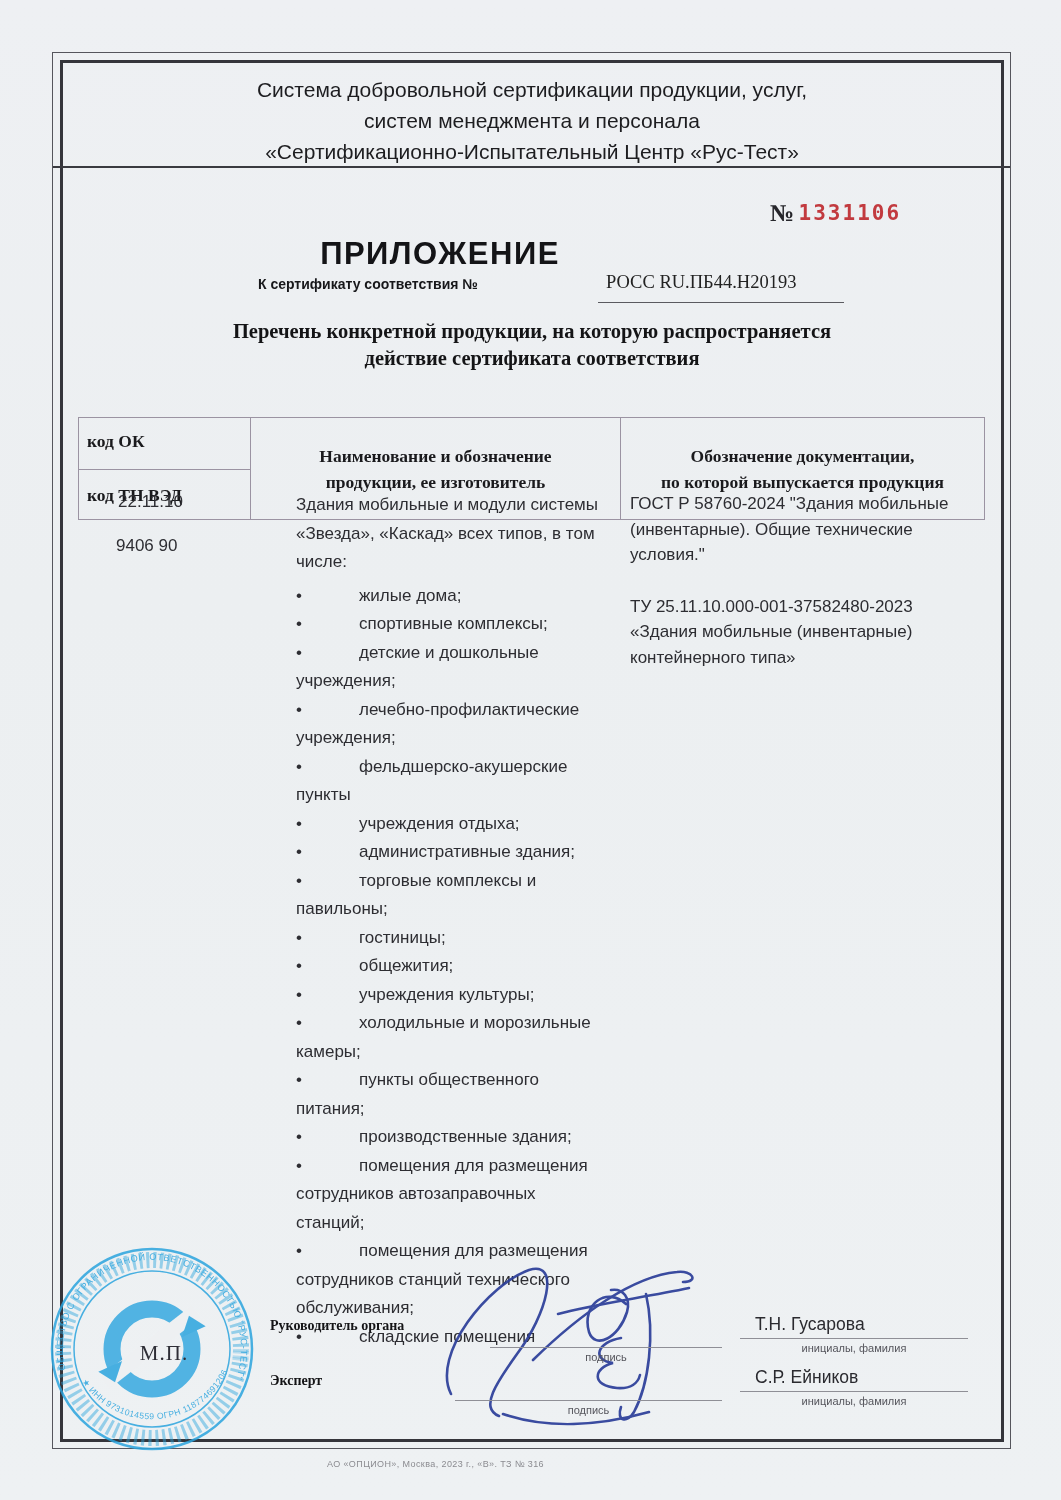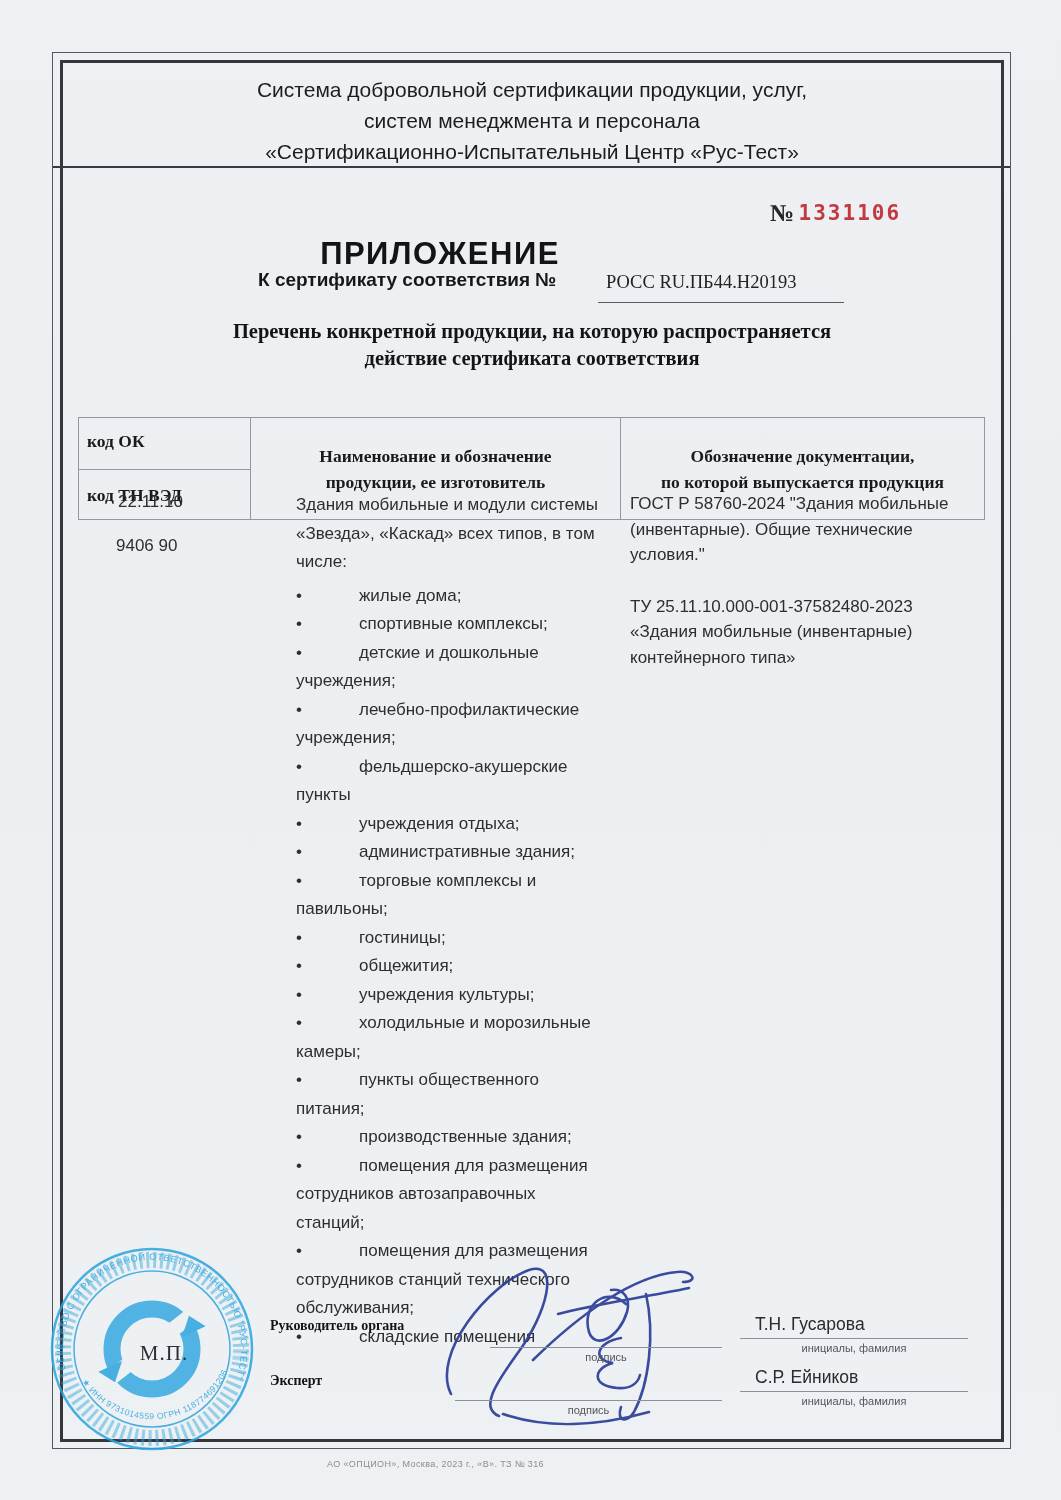--- a/index.html
+++ b/index.html
@@ -23,21 +23,21 @@
   .header-rule { left: 53px; top: 166px; width: 957px; height: 2px; background: #3a3a40; }
 
   
   .doc-header { left: 60px; top: 74px; width: 944px; text-align: center; font-size: 21px; line-height: 31px; color: #1d1d20; }
   .doc-number { left: 770px; top: 200px; width: 230px; white-space: nowrap; }
   .doc-number .no-sign { font-family: "Liberation Serif", serif; font-weight: bold; font-size: 24px; color: #26262b; }
   .doc-number .no-value { font-family: "DejaVu Sans Mono", monospace; font-weight: bold; font-size: 21px; letter-spacing: 2px; color: #c23a3f; vertical-align: 1px; }
 
   .doc-title { left: 60px; top: 217px; width: 760px; text-align: center; font-weight: bold; font-size: 31px; letter-spacing: 1.5px; color: #141417; margin-top: 19px; }
 
-  .cert-label { left: 258px; top: 269px; font-weight: bold; font-size: 19px; color: #17171a; }
+  .cert-label { left: 258px; top: 276px; font-weight: bold; font-size: 14px; color: #17171a; }
   .cert-number { left: 606px; top: 272px; font-family: "Liberation Serif", serif; font-size: 18.5px; color: #222; }
   .cert-underline { left: 598px; top: 302px; width: 246px; height: 1px; background: #5a5a60; }
 
   .doc-subtitle { left: 60px; top: 318px; width: 944px; text-align: center; font-family: "Liberation Serif", serif; font-weight: bold; font-size: 20.5px; line-height: 27px; color: #141416; }
 
   
   .tbl { left: 78px; top: 384px; width: 907px; height: 103px; display: flex; border: 1px solid #9b93a2; margin-top: 33px; }
   .tbl .c1 { width: 172px; border-right: 1px solid #9b93a2; display: flex; flex-direction: column; }
   .tbl .c1 .c1a { height: 52px; border-bottom: 1px solid #9b93a2; padding: 10px 0 0 8px; }
   .tbl .c1 .c1b { flex: 1; padding: 12px 0 0 8px; }

